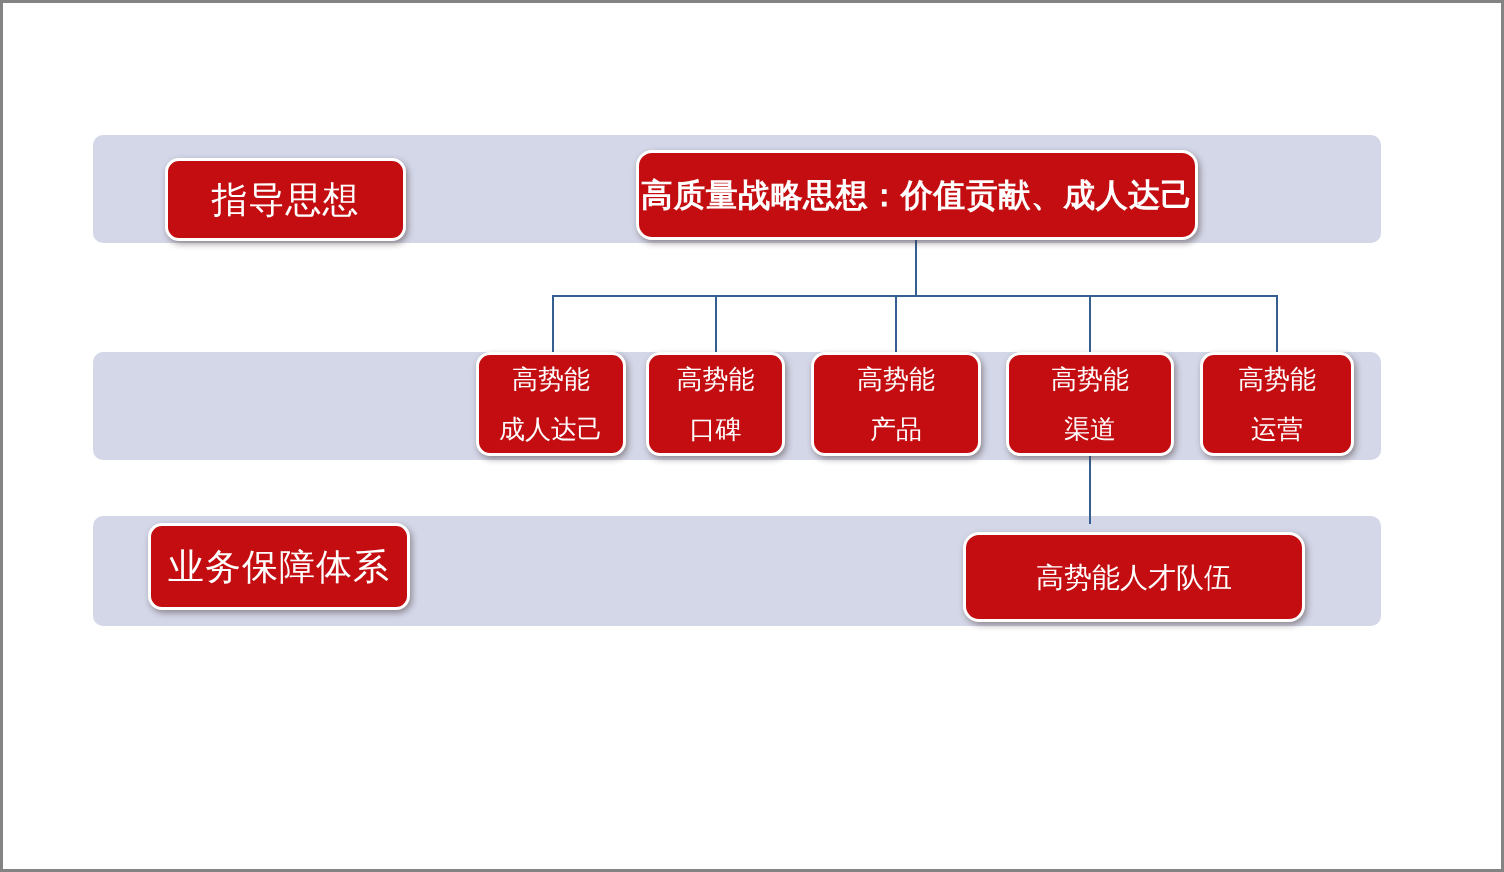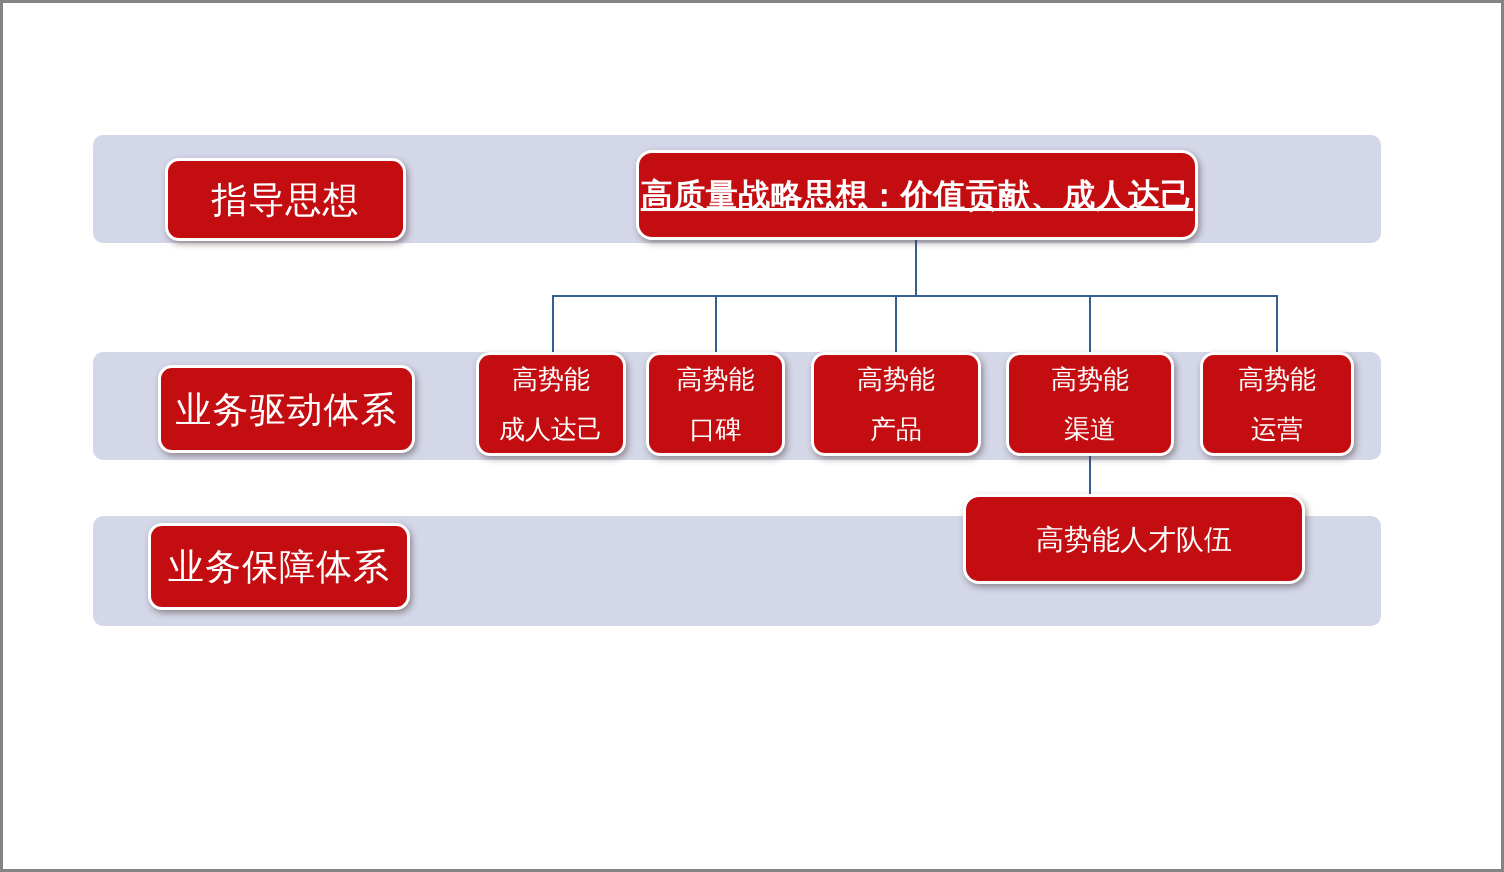--- a/index.html
+++ b/index.html
@@ -35,30 +35,30 @@
     justify-content:center;
     text-align:center;
     line-height:1.25;
   }
   .rowlabel{font-size:36px;font-weight:400;letter-spacing:1px;}
   .lbl1{left:162px;top:155px;width:241px;height:83px;}
   .lbl2{left:155px;top:362px;width:257px;height:88px;}
   .lbl3{left:145px;top:520px;width:262px;height:87px;}
   .strategy{
     left:633px;top:147px;width:562px;height:90px;
-    font-size:32px;font-weight:700;border-radius:16px;letter-spacing:0.5px;text-decoration:underline;
+    font-size:32px;font-weight:700;border-radius:16px;letter-spacing:0.5px;
   }
   .d1{left:473px;top:349px;width:150px;height:104px;}
   .d2{left:643px;top:349px;width:139px;height:104px;}
   .d3{left:808px;top:349px;width:170px;height:104px;}
   .d4{left:1003px;top:349px;width:168px;height:104px;}
   .d5{left:1197px;top:349px;width:154px;height:104px;}
   .twoline{font-size:26px;gap:18px;}
   .s1{left:517px;top:520px;width:331px;height:90px;font-size:28px;border-radius:16px;}
-  .s2{left:960px;top:491px;width:342px;height:90px;font-size:28px;border-radius:16px;}
+  .s2{left:960px;top:529px;width:342px;height:90px;font-size:28px;border-radius:16px;}
   .conn{position:absolute;background:#365f91;}
   .conn.v{width:2px;}
   .conn.h{height:2px;}
 </style>
 </head>
 <body>
 
 <div class="frame">
 
   <div class="band b1"></div>
@@ -75,23 +75,20 @@
 
   <div class="conn v" style="left:1086px;top:453px;height:68px;"></div>
 
   <div class="redbox rowlabel lbl1">
     <span>指导思想</span>
   </div>
   <div class="redbox strategy">
     <span>高质量战略思想：价值贡献、成人达己</span>
   </div>
 
-  <div class="redbox rowlabel lbl2">
-    <span>业务驱动体系</span>
-  </div>
   <div class="redbox twoline d1">
     <span>高势能</span>
     <span>成人达己</span>
   </div>
   <div class="redbox twoline d2">
     <span>高势能</span>
     <span>口碑</span>
   </div>
   <div class="redbox twoline d3">
     <span>高势能</span>

